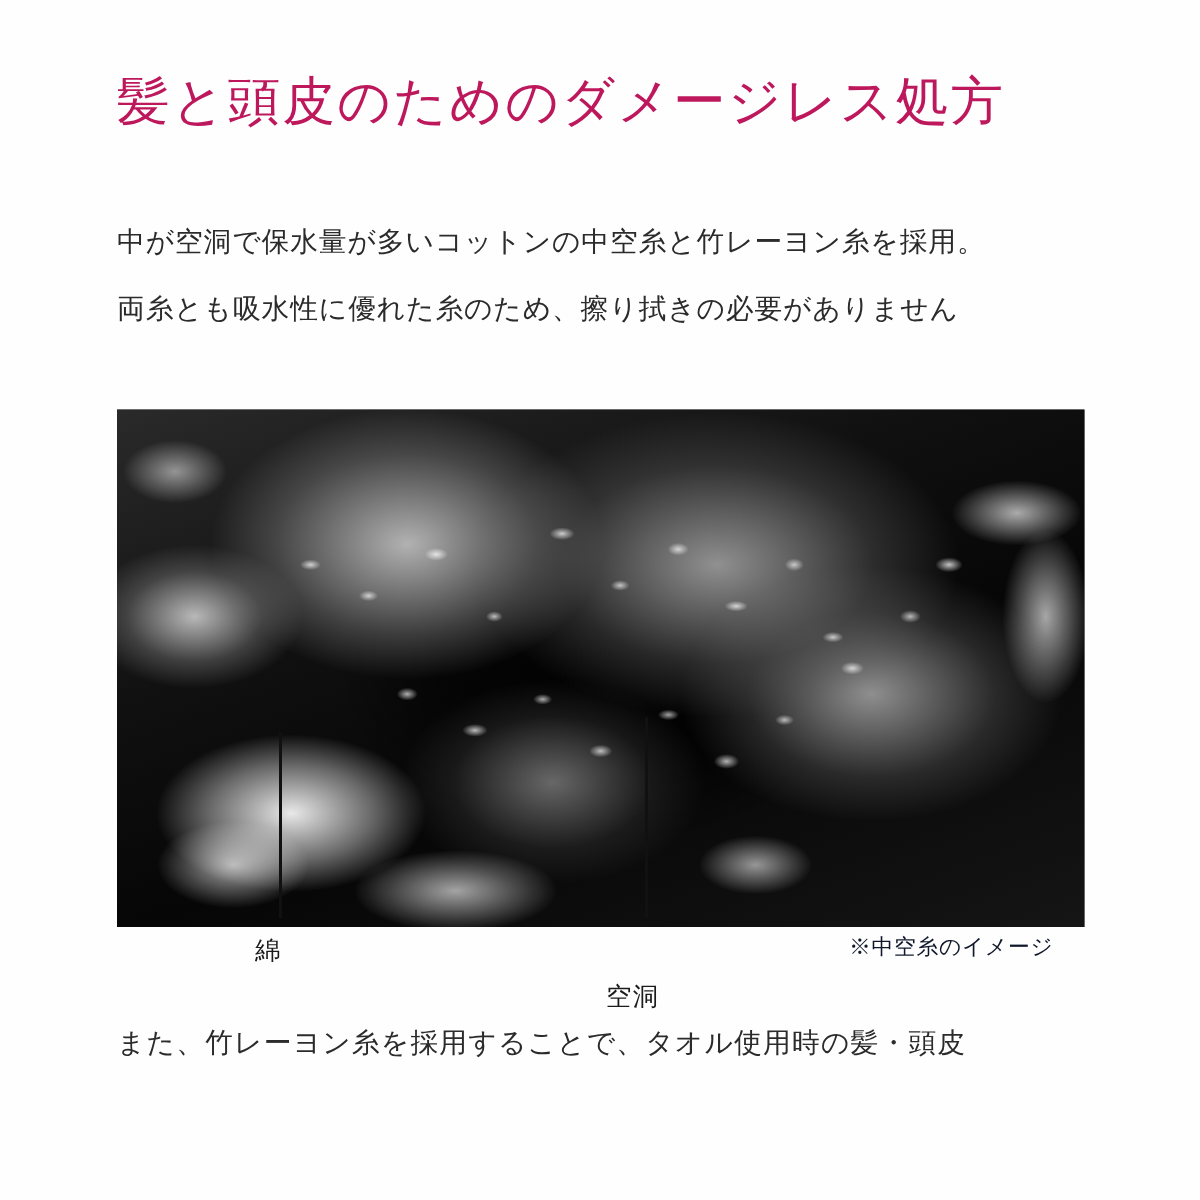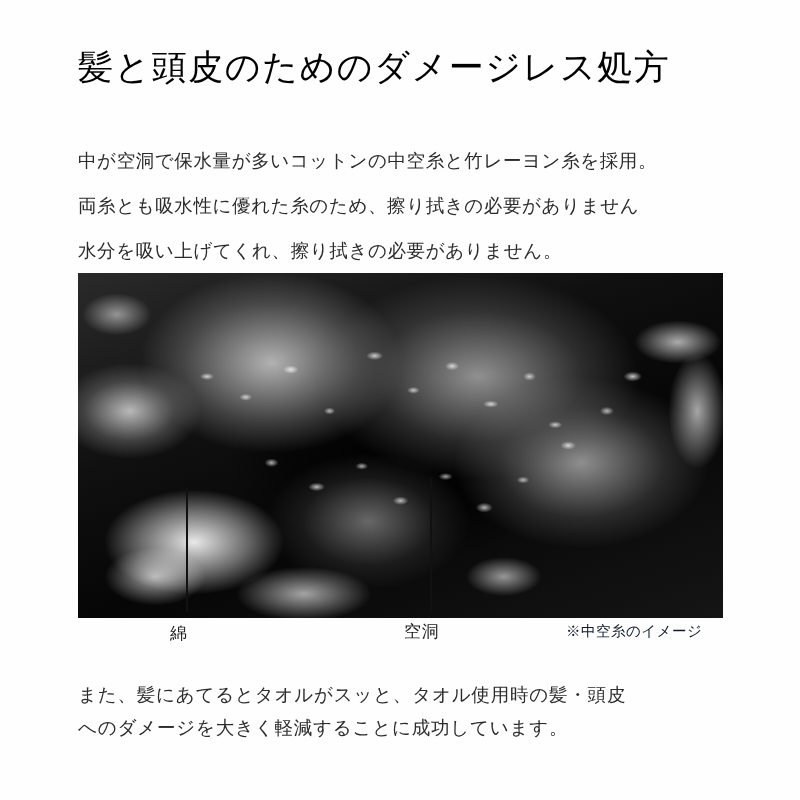--- a/index.html
+++ b/index.html
@@ -20,21 +20,21 @@
     height: 800px;
     background: #fefefe;
   }
   .heading {
     position: absolute;
     left: 78px;
     top: 44px;
     font-size: 35px;
     letter-spacing: 1.5px;
     font-weight: 400;
-    color: #000000;
+    color: #be185d;
     white-space: nowrap;
   }
   .lead {
     position: absolute;
     left: 78px;
     top: 132px;
     width: 650px;
     font-size: 18.5px;
     line-height: 33px;
     letter-spacing: 0.6px;
@@ -115,21 +115,21 @@
   .leader-hollow { left: 430px; top: 478px; height: 134px; }
 
   .caption {
     position: absolute;
     font-size: 17px;
     letter-spacing: 0.8px;
     color: #1b1b1b;
     white-space: nowrap;
   }
   .caption-cotton { left: 170px; top: 622px; }
-  .caption-hollow { left: 404px; top: 620px; }
+  .caption-hollow { left: 404px; top: 653px; }
   .caption-note {
     position: absolute;
     left: 566px;
     top: 622px;
     font-size: 14.5px;
     letter-spacing: 0.5px;
     color: #0f172a;
     white-space: nowrap;
   }
 
@@ -148,35 +148,33 @@
 </head>
 <body>
 
 <div class="page">
 
   <div class="heading">髪と頭皮のためのダメージレス処方</div>
 
   <div class="lead">
     <div>中が空洞で保水量が多いコットンの中空糸と竹レーヨン糸を採用。</div>
     <div>両糸とも吸水性に優れた糸のため、擦り拭きの必要がありません</div>
-    <div>水分を吸い上げてくれ、擦り拭きの必要がありません。</div>
   </div>
 
   <div class="figure">
     <div class="micro"></div>
     <div class="grainA"></div>
     <div class="grainB"></div>
     <div class="grainC"></div>
   </div>
 
   <div class="leader leader-cotton"></div>
   <div class="leader leader-hollow"></div>
 
   <div class="caption caption-cotton">綿</div>
   <div class="caption caption-hollow">空洞</div>
   <div class="caption-note">※中空糸のイメージ</div>
 
   <div class="outro">
-    <div>また、髪にあてるとタオルがスッと、タオル使用時の髪・頭皮</div>
-    <div>へのダメージを大きく軽減することに成功しています。</div>
+    <div>また、竹レーヨン糸を採用することで、タオル使用時の髪・頭皮</div>
   </div>
 
 </div>
 
 </body></html>

